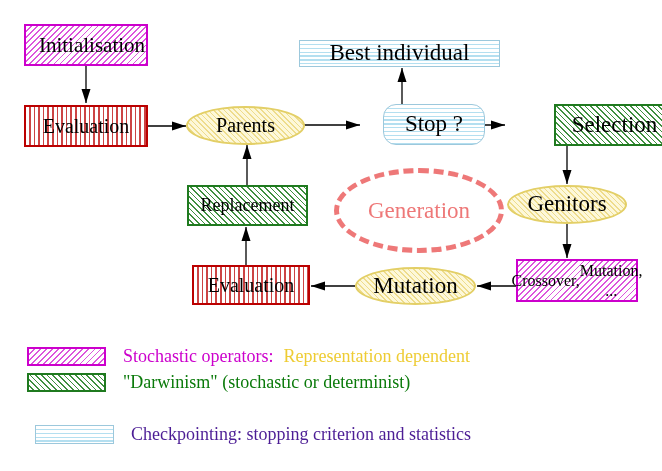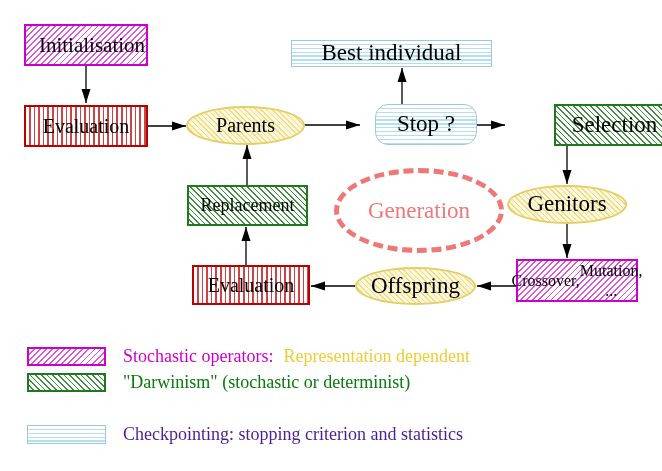--- a/index.html
+++ b/index.html
@@ -8,21 +8,21 @@
     font-family:"Liberation Serif","DejaVu Serif",serif;overflow:hidden;
   }
   .node{
     position:absolute;display:flex;align-items:center;justify-content:center;
     box-sizing:border-box;color:#000;text-align:center;line-height:1.05;
   }
   
   .hatch-magenta{background:repeating-linear-gradient(135deg,#ffffff 0 3px,#dc55dc 3px 4.3px);border:2px solid #cc00cc;}
   .hatch-green{background:repeating-linear-gradient(45deg,#ffffff 0 2.8px,#3f8f3f 2.8px 4px);border:2px solid #1f7a1f;}
   .stripes-red{background:repeating-linear-gradient(90deg,#ffffff 0 3px,#cc4444 3px 4.6px);border:2px solid #bb0000;}
-  .stripes-cyan{background:repeating-linear-gradient(180deg,#ffffff 0 2.7px,#b4dff0 2.7px 3.9px);border:1.5px solid #9cc8dc;}
+  .stripes-cyan{background:repeating-linear-gradient(180deg,#ffffff 0 2.7px,#b4dff0 2.7px 3.9px);border:1.5px solid #9cc8dc;margin-left:8px;}
   .hatch-yellow{background:repeating-linear-gradient(45deg,#fdf8da 0 2.6px,#eedc8c 2.6px 3.8px);border:2px solid #e3cf66;}
   .ellipse{border-radius:50%;}
   .rounded{border-radius:13px;}
   .generation{
     position:absolute;left:334px;top:168px;width:170px;height:85px;box-sizing:border-box;
     border:5px dashed #ee7878;border-radius:50%;
     display:flex;align-items:center;justify-content:center;
     color:#ee7878;font-size:23px;
   }
   .f21{font-size:21px;padding-left:12px;} .f22{font-size:20px;} .f23{font-size:23px;}
@@ -74,21 +74,21 @@
 
   <div class="node hatch-green f23" style="left:506px;top:104px;width:121px;height:42px;margin-left:48px;">Selection</div>
 
   <div class="node hatch-yellow ellipse f23" style="left:507px;top:185px;width:120px;height:39px;">Genitors</div>
 
   <div class="node hatch-magenta f16" style="left:516px;top:259px;width:122px;height:43px;flex-direction:row;">
     <span>Crossover,</span>
     <span>Mutation, ...</span>
   </div>
 
-  <div class="node hatch-yellow ellipse f23" style="left:355px;top:267px;width:121px;height:38px;">Offspring</div>
+  <div class="node hatch-yellow ellipse f23" style="left:355px;top:267px;width:121px;height:38px;">Mutation</div>
 
   <div class="node stripes-red f22" style="left:192px;top:265px;width:118px;height:40px;">Evaluation</div>
 
   <div class="node hatch-green f18" style="left:187px;top:185px;width:121px;height:41px;">Replacement</div>
 
   <div class="generation">
     <span>Generation</span>
   </div>
 
   <div class="legend-row" style="top:346px;">

